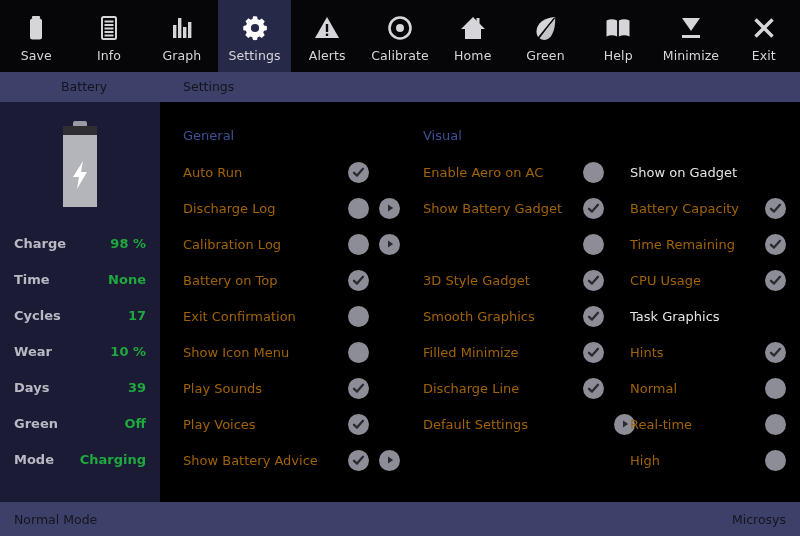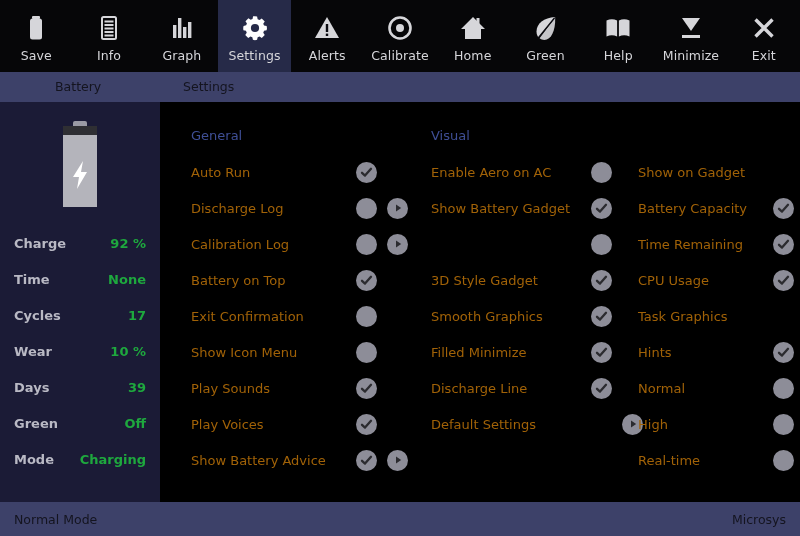--- a/index.html
+++ b/index.html
@@ -47,21 +47,21 @@
     background:#3d4169;
     display:flex;align-items:center;
     position:relative;
   }
   .tabstrip .tab{
     font-size:12.5px;color:#14141f;
     cursor:pointer;
     line-height:30px;
     height:30px;
   }
-  .tab-battery{ position:absolute;left:55px; }
+  .tab-battery{ position:absolute;left:61px; }
   .tab-settings{ position:absolute;left:183px; }
 
   
   .body{
     flex:1 1 auto;
     display:flex;
     min-height:0;
     background:#000;
   }
 
@@ -87,21 +87,20 @@
     font-size:13px;
   }
   .stat-label{color:#b9b9c4;}
   .stat-val{color:#1ea83e;}
 
   
   .panel{
     flex:1 1 auto;
     background:#000000;
     position:relative;
-    margin-left:8px;
   }
   .col{
     position:absolute;top:0;
   }
   .col-general{ left:23px;  width:215px; }
   .col-visual{  left:263px; width:205px; }
   .col-gadget{  left:470px; width:160px; }
 
   .col-head{
     color:#3f4f96;
@@ -112,21 +111,21 @@
   .row{
     height:36px;
     display:flex;align-items:center;
     position:relative;
   }
   .row-label{
     color:#a16207;font-size:13px;
     white-space:nowrap;
   }
   .row-label.header{
-    color:#a16207;
+    color:#e5e5e5;
   }
   .ctrls{
     position:absolute;
     display:flex;align-items:center;gap:10px;
   }
   .col-general .ctrls{ left:165px; }
   .col-visual  .ctrls{ left:160px; }
   .col-gadget  .ctrls{ left:135px; }
 
   .toggle{
@@ -287,21 +286,21 @@
         <svg width="46" height="88" viewBox="0 0 46 88">
           <rect x="16" y="0" width="14" height="7" rx="2" fill="#9a9aa4"></rect>
           <rect x="6" y="5" width="34" height="10" fill="#2f2f33"></rect>
           <rect x="6" y="14" width="34" height="72" fill="#b4b4bb"></rect>
           <path d="M26 40 L16 56 L22 56 L20 68 L30 51 L24 51 Z" fill="#ffffff"></path>
         </svg>
       </div>
       <div class="stats" id="stats">
           <div class="stat-row">
             <div class="stat-label">Charge</div>
-            <div class="stat-val">92 %</div>
+            <div class="stat-val">98 %</div>
           </div>
           <div class="stat-row">
             <div class="stat-label">Time</div>
             <div class="stat-val">None</div>
           </div>
           <div class="stat-row">
             <div class="stat-label">Cycles</div>
             <div class="stat-val">17</div>
           </div>
           <div class="stat-row">
@@ -546,27 +545,27 @@
                 </div>
               </div>
             </div>
             <div class="row">
               <div class="row-label">Normal</div>
               <div class="ctrls">
                 <div class="toggle"></div>
               </div>
             </div>
             <div class="row">
+              <div class="row-label">Real-time</div>
+              <div class="ctrls">
+                <div class="toggle"></div>
+              </div>
+            </div>
+            <div class="row">
               <div class="row-label">High</div>
-              <div class="ctrls">
-                <div class="toggle"></div>
-              </div>
-            </div>
-            <div class="row">
-              <div class="row-label">Real-time</div>
               <div class="ctrls">
                 <div class="toggle"></div>
               </div>
             </div>
           </div>
       </div>
     </div>
   </div>
 
   <div class="statusbar">

